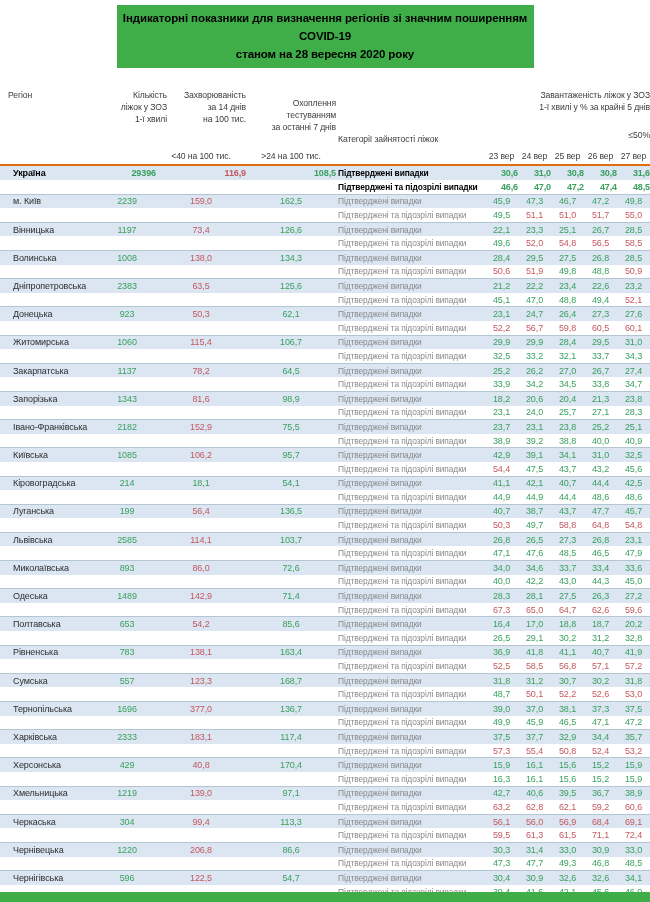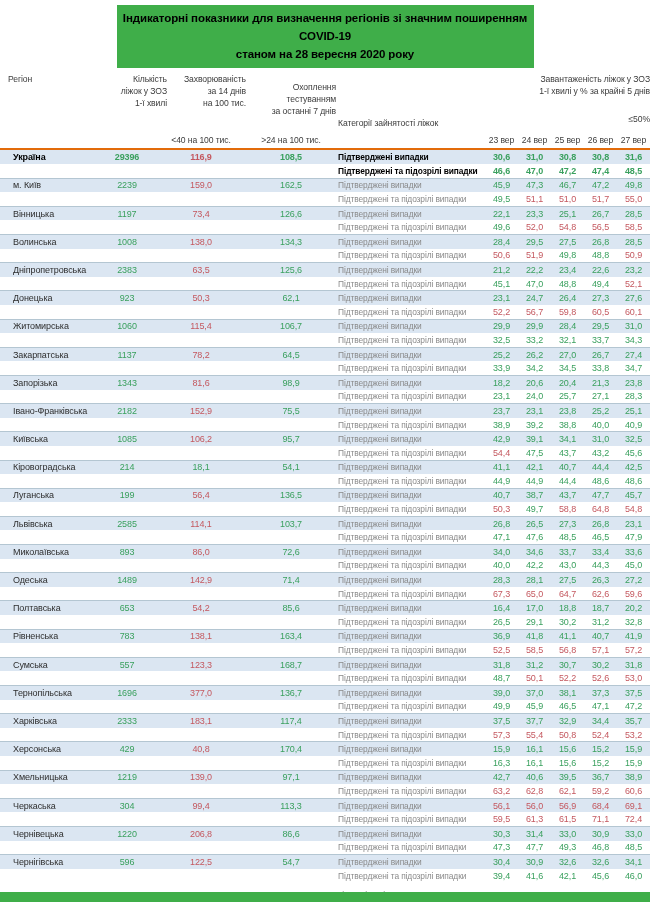--- a/index.html
+++ b/index.html
@@ -3,39 +3,39 @@
 <meta charset="utf-8">
 <style>
   html,body{margin:0;padding:0;background:#fff;}
   #page{position:relative;width:650px;height:902px;background:#fff;overflow:hidden;
         font-family:"Liberation Sans","DejaVu Sans",sans-serif;color:#333;letter-spacing:-0.1px;}
   
   .title-box{margin:5px auto 0 auto;width:417px;background:#3fae49;color:#000;
              text-align:center;padding:5px 4px 5px 4px;box-sizing:border-box;}
   .title-box div{font-size:11.5px;font-weight:700;line-height:1.55;}
   
-  .hdr{position:relative;height:78px;margin-top:2px;}
+  .hdr{position:relative;height:78px;margin-top:18px;}
   .h-abs{position:absolute;font-size:8.6px;color:#3c3c3c;line-height:1.35;}
   .h-center{text-align:right;}
   
   .row{display:grid;grid-template-columns:98px 58px 90px 90px 149px repeat(5,33px);
        align-items:center;height:13.6px;font-size:9px;}
   .hrow{position:absolute;left:0;right:0;bottom:2px;height:13px;font-size:8.6px;color:#3c3c3c;}
   .hc{text-align:center;}
   .cell{text-align:center;white-space:nowrap;}
   .rname{text-align:left;padding-left:13px;color:#2e2e2e;white-space:nowrap;}
   .lbl{text-align:left;font-size:8.4px;color:#8a8a8a;white-space:nowrap;padding-left:2px;}
   .g{color:#3aa05e;}
   .r{color:#c4585f;}
   .block{border-top:1px solid #b4c6d2;}
   .block:first-child{border-top:none;}
   .block:last-of-type{border-bottom:1px solid #b4c6d2;}
   .row.hl{background:#dbe6f2;}
   .block.bold .rname,.block.bold .lbl{font-weight:700;color:#000;}
-  .block.bold .cell{font-weight:700;}
+  .block.bold .cell{font-weight:700;text-align:right;}
   #tbody{border-top:2px solid #e26b0a;}
   .nd-row{display:grid;grid-template-columns:98px 58px 90px 90px 149px repeat(5,33px);
           align-items:center;height:22px;font-size:9px;margin-top:2px;}
   .nd-row .rname{white-space:nowrap;}
   .bottom-bar{position:absolute;left:0;bottom:0;width:650px;height:10px;background:#3fae49;}
 </style>
 </head>
 <body>
 
 <div id="page">

